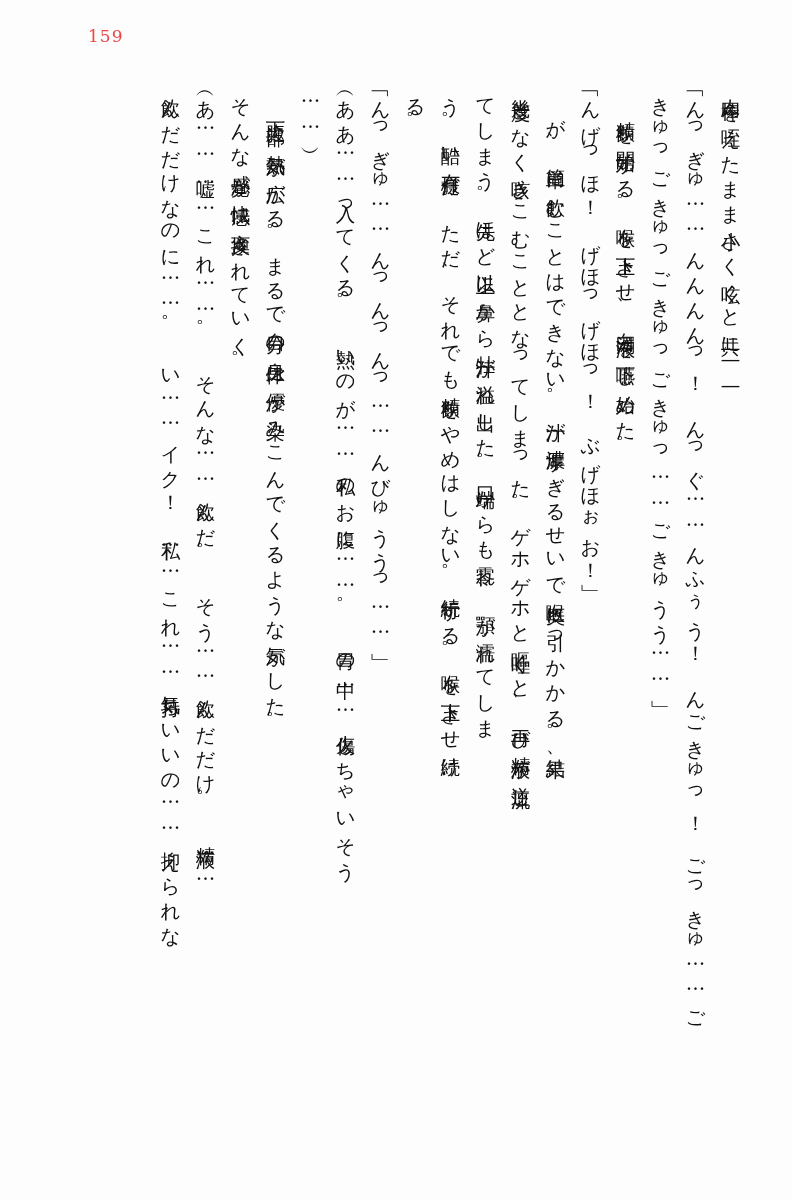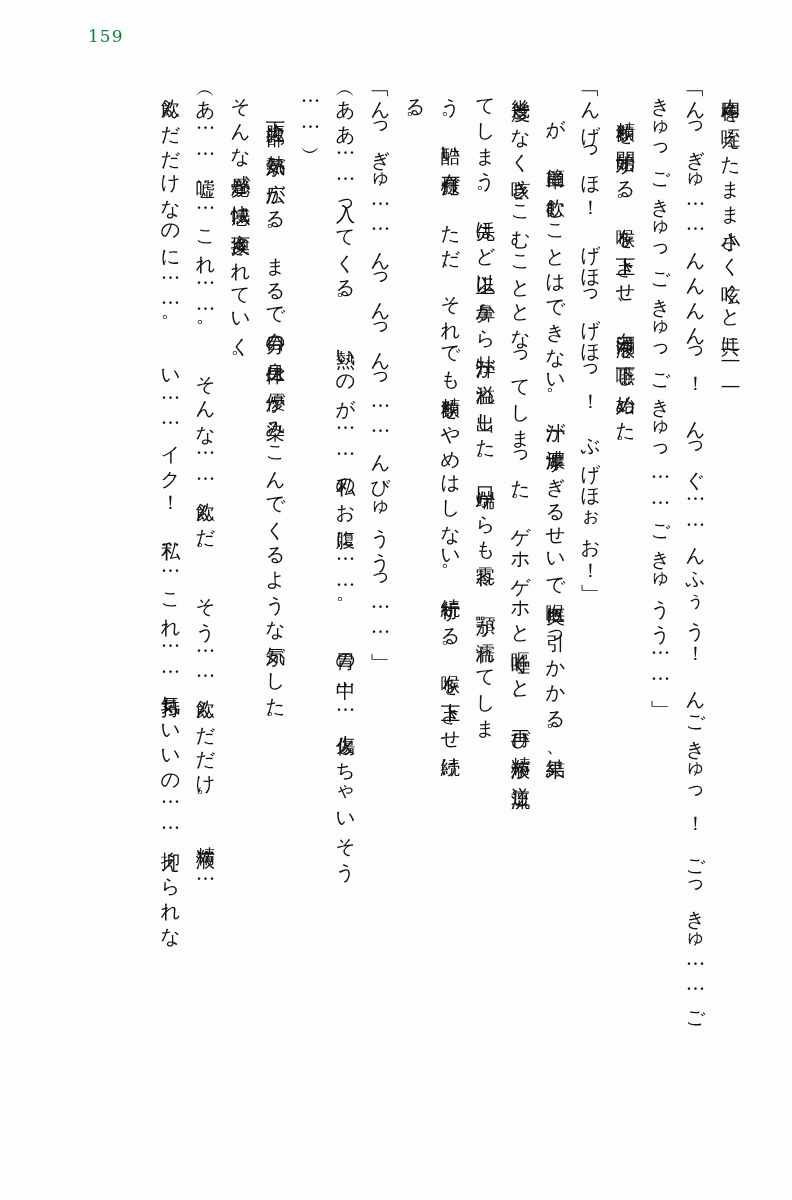--- a/index.html
+++ b/index.html
@@ -22,21 +22,21 @@
     background: #fdfdfd;
   }
 
   .page-number {
     position: absolute;
     top: 26px;
     left: 88px;
     font-size: 17px;
     font-family: "DejaVu Serif", "Liberation Serif", serif;
     letter-spacing: 1px;
-    color: #15803d;
+    color: #ef4444;
   }
 
   
   .text-block {
     position: absolute;
     top: 84px;
     left: 52px;
     right: 52px;
     bottom: 52px;
     display: flex;

